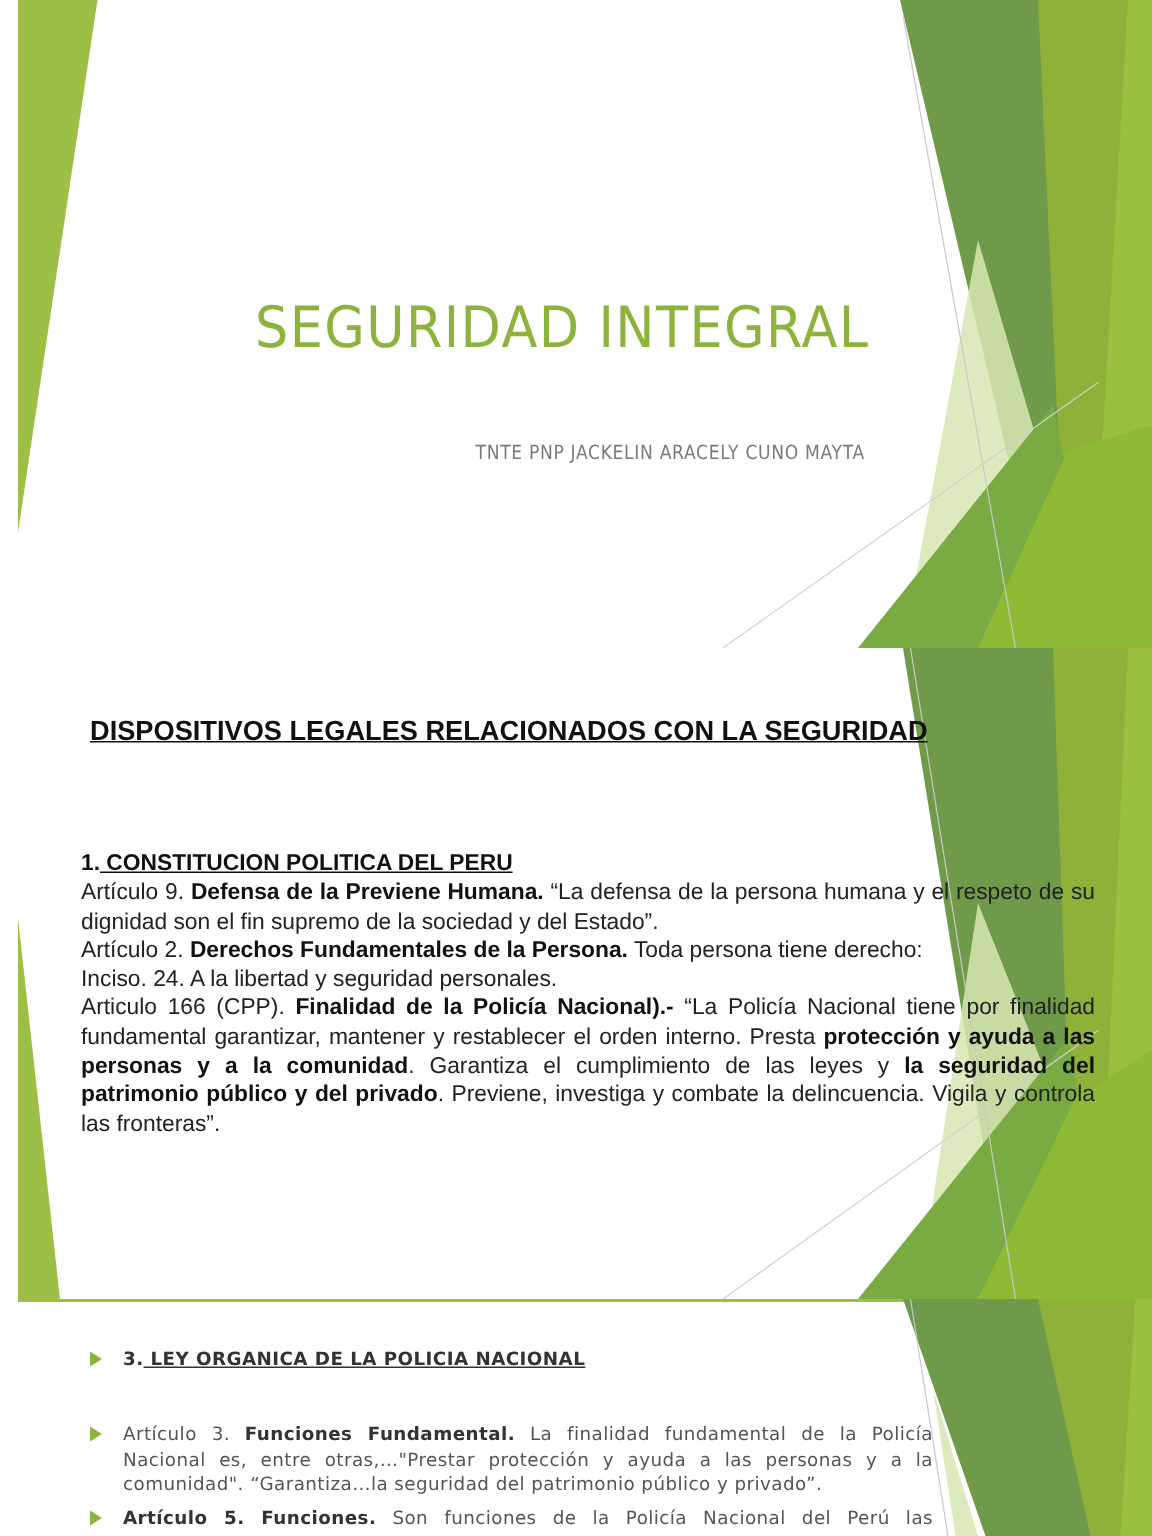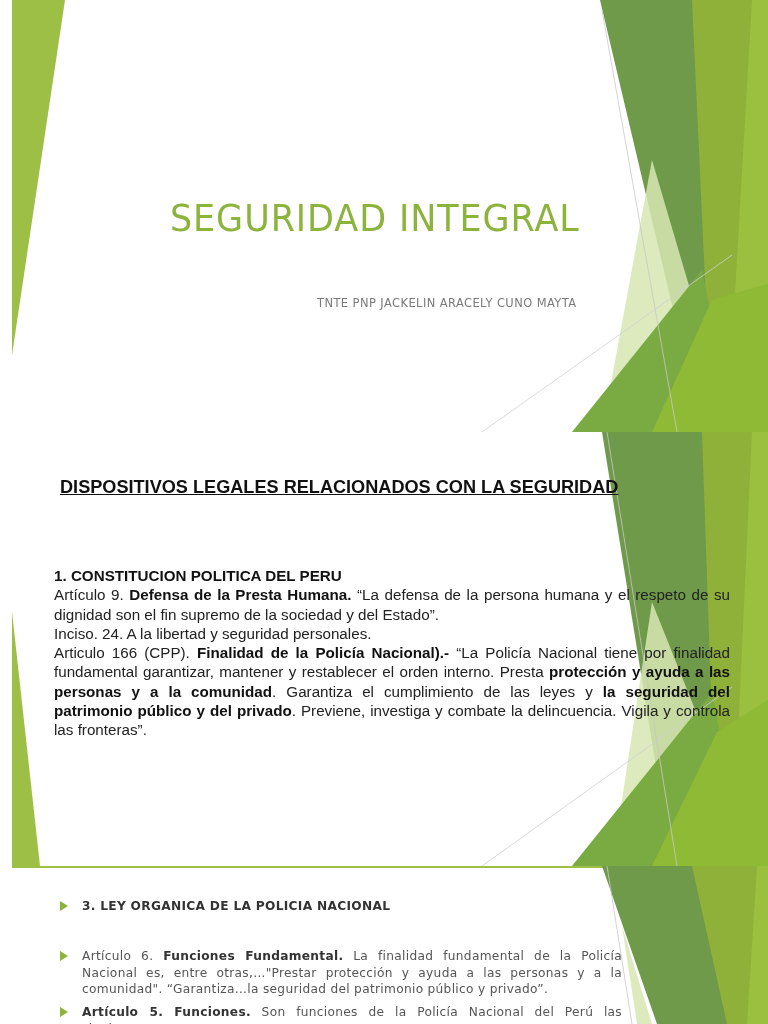--- a/index.html
+++ b/index.html
@@ -11,21 +11,21 @@
   .slide3 { top: 866px; height: 158px; padding-left: 30px; }
 
   .title { position: absolute; left: 158px; top: 196px; font-family: "DejaVu Sans", sans-serif; font-size: 38px; color: #8cb33c; letter-spacing: 1px; font-weight: normal; white-space: nowrap; transform: scaleX(0.92); transform-origin: left top; }
   .subtitle { position: absolute; left: 305px; top: 295px; font-family: "DejaVu Sans", sans-serif; font-size: 13px; color: #7a7a7a; letter-spacing: 0.5px; white-space: nowrap; transform: scaleX(0.88); transform-origin: left top; }
 
   .s2-heading { position: absolute; left: 48px; top: 44px; font-size: 18.5px; font-weight: bold; text-decoration: underline; color: #111; white-space: nowrap; transform: scaleX(0.98); transform-origin: left top; }
   .s2-body { position: absolute; left: 42px; top: 134px; width: 676px; font-size: 15.2px; line-height: 19.3px; color: #222; text-align: justify; }
   .s2-body p { margin: 0; }
   .s2-body .gap { height: 19px; }
   .s2-body b { color: #111; }
-  .u { }
+  .u { text-decoration: underline; }
 
   .s3 { position: absolute; left: 48px; font-family: "DejaVu Sans", sans-serif; color: #555; font-size: 12.2px; }
   .s3 .bullet { position: absolute; left: 0; top: 3px; width: 0; height: 0; border-top: 5px solid transparent; border-bottom: 5px solid transparent; border-left: 8px solid #8cb33c; }
   .s3 .txt { position: absolute; left: 22px; width: 540px; text-align: justify; line-height: 16.5px; letter-spacing: 0.3px; }
   .s3 b { color: #333; }
   .s3-h { top: 32px; }
   .s3-a3 { top: 82px; }
   .s3-a7 { top: 138px; }
 </style>
 </head>
@@ -60,21 +60,24 @@
     <line x1="470" y1="434" x2="720" y2="255" stroke="#d0d0d0" stroke-width="0.8"></line>
   </svg>
 
   <div class="s2-heading">DISPOSITIVOS LEGALES RELACIONADOS CON LA SEGURIDAD</div>
 
   <div class="s2-body">
     <p>
       <b>1.</b><b class="u"> CONSTITUCION POLITICA DEL PERU</b>
     </p>
     <p>
-      <span>Artículo 9. </span><b>Defensa de la Presta Humana.</b><span> “La defensa de la persona humana y el respeto de su dignidad son el fin supremo de la sociedad y del Estado”.</span>
+      <span>Artículo 9. </span><b>Defensa de la Previene Humana.</b><span> “La defensa de la persona humana y el respeto de su dignidad son el fin supremo de la sociedad y del Estado”.</span>
+    </p>
+    <p>
+      <span>Artículo 2. </span><b>Derechos Fundamentales de la Persona.</b><span> Toda persona tiene derecho:</span>
     </p>
     <p>Inciso.  24. A la libertad y seguridad personales.</p>
     <p>
       <span>Articulo 166 (CPP). </span><b>Finalidad de la Policía Nacional).-</b><span> “La Policía Nacional tiene por finalidad fundamental garantizar, mantener y restablecer el orden interno. Presta </span><b>protección y ayuda a las personas y a la comunidad</b><span>. Garantiza el cumplimiento de las leyes y </span><b>la seguridad del patrimonio público y del privado</b><span>. Previene, investiga y combate la delincuencia. Vigila y controla las fronteras”.</span>
     </p>
     <div class="gap"></div>
   </div>
 </div>
 
 <div class="slide slide3">
@@ -87,20 +90,20 @@
     <line x1="595" y1="0" x2="620" y2="158" stroke="#c8c8c8" stroke-width="0.8"></line>
   </svg>
 
   <div class="s3 s3-h">
     <span class="bullet"></span>
     <span class="txt"><b>3.</b><b class="u"> LEY ORGANICA DE LA POLICIA NACIONAL</b></span>
   </div>
 
   <div class="s3 s3-a3">
     <span class="bullet"></span>
-    <span class="txt"><span>Artículo 6. </span><b>Funciones Fundamental.</b><span> La finalidad fundamental  de la Policía Nacional es, entre otras,…"Prestar protección y ayuda a las personas y a la comunidad". “Garantiza…la seguridad del patrimonio público y privado”.</span></span>
+    <span class="txt"><span>Artículo 3. </span><b>Funciones Fundamental.</b><span> La finalidad fundamental  de la Policía Nacional es, entre otras,…"Prestar protección y ayuda a las personas y a la comunidad". “Garantiza…la seguridad del patrimonio público y privado”.</span></span>
   </div>
 
   <div class="s3 s3-a7">
     <span class="bullet"></span>
     <span class="txt"><b>Artículo 5. Funciones.</b><span> Son funciones de la Policía Nacional del Perú las siguientes:</span></span>
   </div>
 </div>
 
 </body></html>

